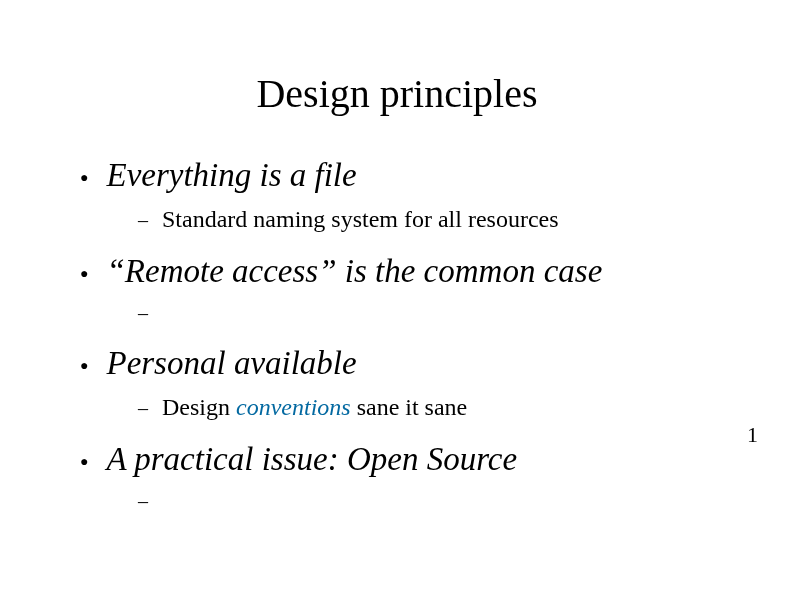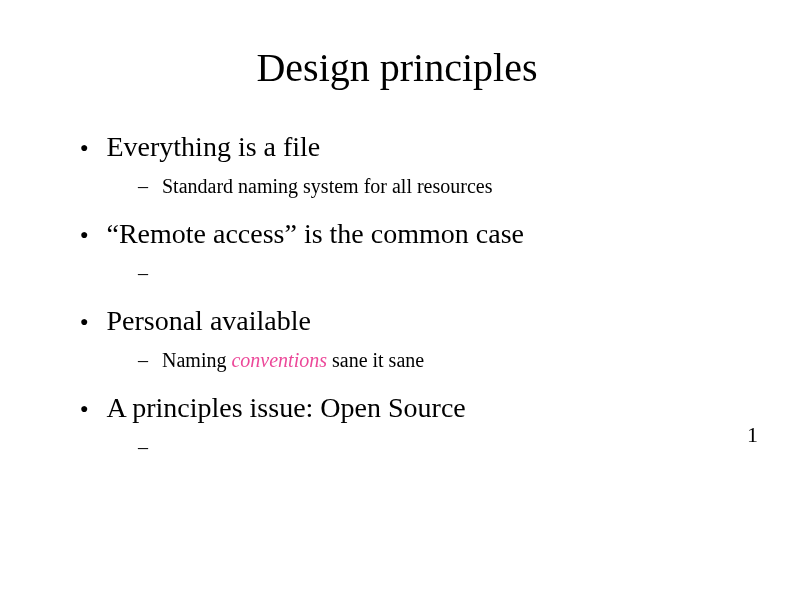--- a/index.html
+++ b/index.html
@@ -1,26 +1,26 @@
 <!DOCTYPE html>
 <html><head>
 <meta charset="utf-8">
 <style>
   * { margin: 0; padding: 0; box-sizing: border-box; }
   html, body { width: 794px; height: 595px; background: #fff; font-family: "Times New Roman", Times, serif; color: #000; }
-  .slide { width: 794px; height: 468px; position: relative; padding: 44px 60px 0 60px; }
+  .slide { width: 794px; height: 468px; position: relative; padding: 70px 60px 0 60px; }
   .title { font-size: 40px; text-align: center; margin-bottom: 40px; font-weight: normal; }
   .content { padding-left: 20px; }
   .l1 { display: flex; align-items: baseline; margin-bottom: 12px; }
   .l1 .bullet { font-size: 14px; margin-right: 18px; line-height: 1; position: relative; top: -4px; }
-  .l1 .text { font-size: 28px; }
+  .l1 .text { font-size: 33px; font-style: italic; }
   .l2 { display: flex; align-items: baseline; margin: 6px 0 20px 58px; }
   .l2 .dash { font-size: 20px; margin-right: 14px; }
-  .l2 .text { font-size: 20px; }
-  .emph { color: #ec4899; font-style: italic; }
+  .l2 .text { font-size: 24px; }
+  .emph { color: #0369a1; font-style: italic; }
   .page-num { position: absolute; right: 36px; bottom: 20px; font-size: 22px; }
 </style>
 </head>
 <body>
 
 <div class="slide">
   <h1 class="title">Design principles</h1>
 
   <div class="content">
 
@@ -40,26 +40,26 @@
     <div class="l2">
       <span class="dash">–</span>
     </div>
 
     <div class="l1">
       <span class="bullet">●</span>
       <span class="text">Personal available</span>
     </div>
     <div class="l2">
       <span class="dash">–</span>
-      <span class="text"><span>Naming </span><span class="emph">conventions</span><span> sane it sane</span></span>
+      <span class="text"><span>Design </span><span class="emph">conventions</span><span> sane it sane</span></span>
     </div>
 
     <div class="l1">
       <span class="bullet">●</span>
-      <span class="text">A principles issue: Open Source</span>
+      <span class="text">A practical issue: Open Source</span>
     </div>
     <div class="l2">
       <span class="dash">–</span>
     </div>
 
   </div>
 
   <div class="page-num">1</div>
 </div>
 

